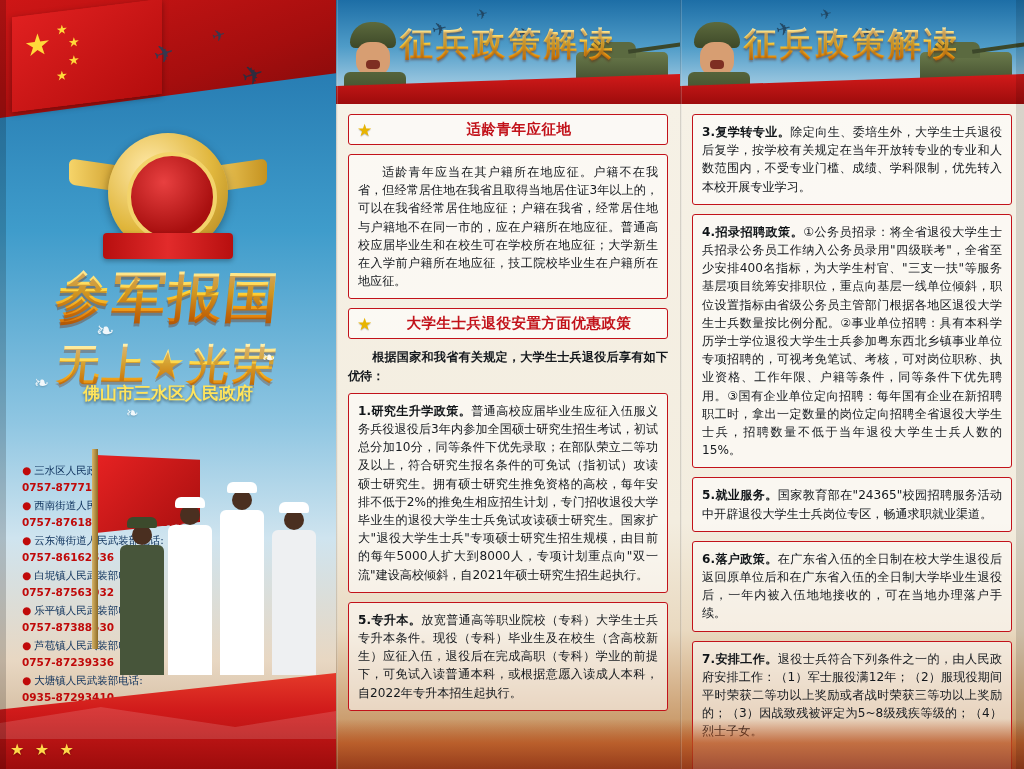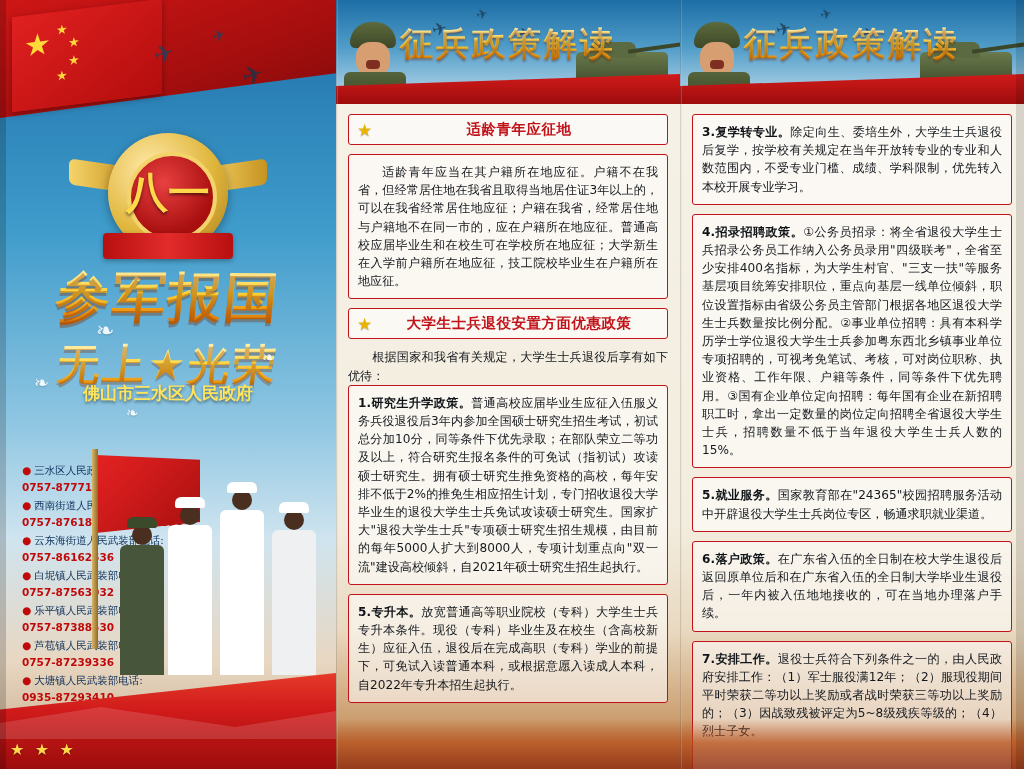--- a/index.html
+++ b/index.html
@@ -277,21 +277,20 @@
         <span class="jet j1">✈</span>
         <span class="jet j2">✈</span>
         <span class="jet j3">✈</span>
       </div>
 
       <div class="emblem">
         <div class="wing l"></div>
         <div class="wing r"></div>
         <div class="ring"></div>
         <div class="inner"></div>
-        <div class="bagi">八一</div>
         <div class="ribbon"></div>
       </div>
 
       <div class="p1-title">
         <div class="line1">参军报国</div>
         <div class="line2">无上★光荣</div>
       </div>
 
       <div class="p1-org">
         <div>佛山市三水区人民政府</div>
@@ -402,21 +401,21 @@
 
         <div class="section">
           <div class="para indent">适龄青年应当在其户籍所在地应征。户籍不在我省，但经常居住地在我省且取得当地居住证3年以上的，可以在我省经常居住地应征；户籍在我省，经常居住地与户籍地不在同一市的，应在户籍所在地应征。普通高校应届毕业生和在校生可在学校所在地应征；大学新生在入学前户籍所在地应征，技工院校毕业生在户籍所在地应征。</div>
         </div>
 
         <div class="sec-head">
           <span class="star">★</span>
           <span class="txt">大学生士兵退役安置方面优惠政策</span>
         </div>
 
-        <div class="para indent" style="font-weight:normal;margin-bottom:0;">根据国家和我省有关规定，大学生士兵退役后享有如下优待：</div>
+        <div class="para indent" style="font-weight:bold;margin-bottom:8px;">根据国家和我省有关规定，大学生士兵退役后享有如下优待：</div>
 
         <div class="section">
           <div class="para item">
             <span class="num">1.研究生升学政策。</span><span>普通高校应届毕业生应征入伍服义务兵役退役后3年内参加全国硕士研究生招生考试，初试总分加10分，同等条件下优先录取；在部队荣立二等功及以上，符合研究生报名条件的可免试（指初试）攻读硕士研究生。拥有硕士研究生推免资格的高校，每年安排不低于2%的推免生相应招生计划，专门招收退役大学毕业生的退役大学生士兵免试攻读硕士研究生。国家扩大"退役大学生士兵"专项硕士研究生招生规模，由目前的每年5000人扩大到8000人，专项计划重点向"双一流"建设高校倾斜，自2021年硕士研究生招生起执行。</span>
           </div>
         </div>
 
         <div class="section">
           <div class="para item">
             <span class="num">5.专升本。</span><span>放宽普通高等职业院校（专科）大学生士兵专升本条件。现役（专科）毕业生及在校生（含高校新生）应征入伍，退役后在完成高职（专科）学业的前提下，可免试入读普通本科，或根据意愿入读成人本科，自2022年专升本招生起执行。</span>

